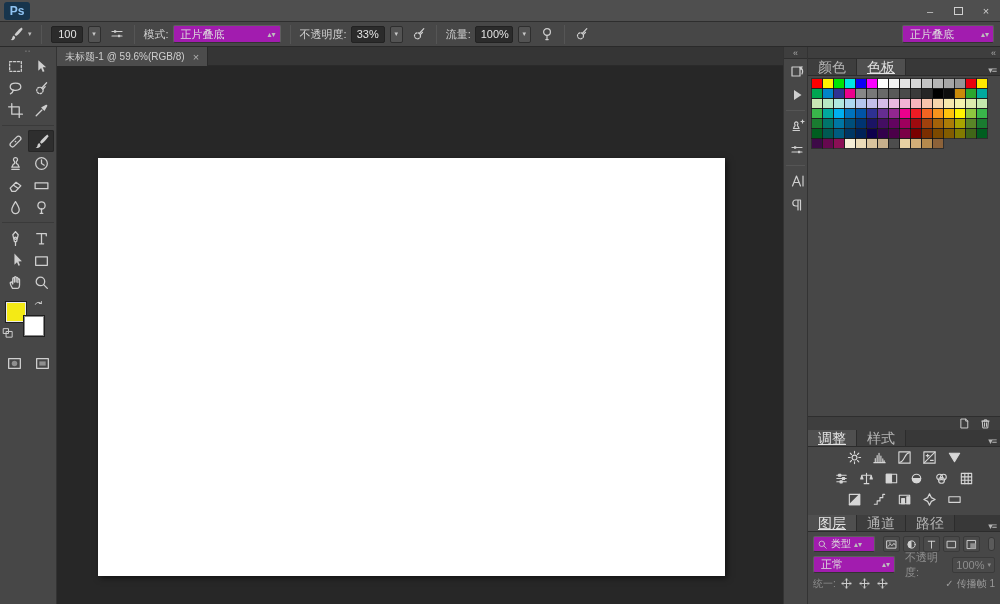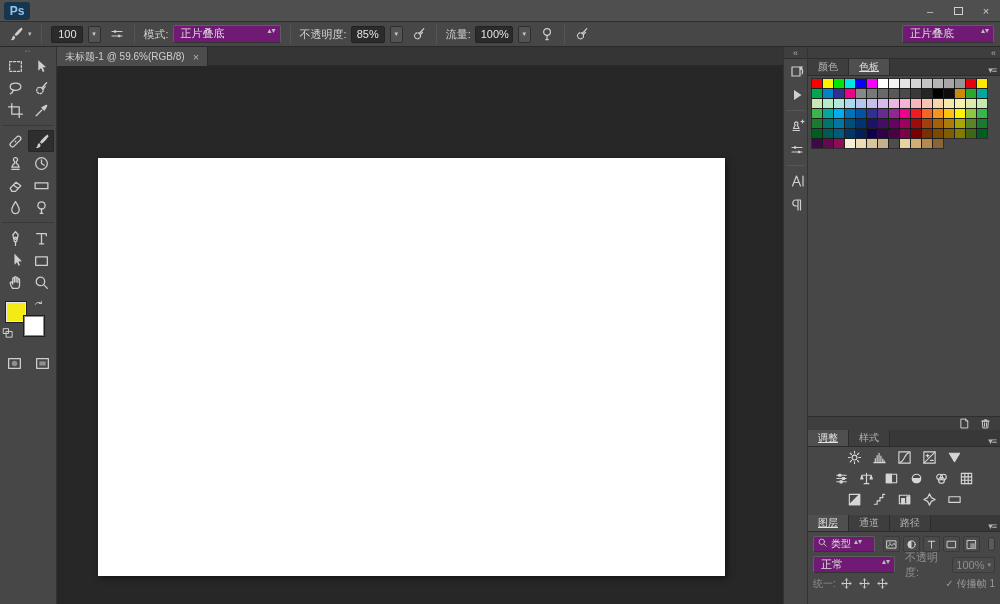--- a/index.html
+++ b/index.html
@@ -22,22 +22,22 @@
   
   #optionsbar { position:absolute; top:22px; left:0; width:1000px; height:25px; background:#474747;
                 border-bottom:1px solid #2A2A2A; display:flex; align-items:center; }
   .opt-sep { width:1px; height:19px; background:#3A3A3A; border-right:1px solid #555; margin:0 5px; }
   .opt-group { display:flex; align-items:center; gap:4px; padding:0 4px; }
   .opt-label { color:#CFCFCF; white-space:nowrap; }
   .field { background:#2B2B2B; border:1px solid #222; border-radius:2px; color:#E4E4E4;
            height:17px; display:flex; align-items:center; padding:0 5px; }
   .dd-arrow { width:13px; height:17px; background:#535353; border:1px solid #2E2E2E; border-radius:2px;
               display:flex; align-items:center; justify-content:center; color:#C8C8C8; font-size:7px; margin-left:1px; }
-  .dropdown { background:#701a75; border:1px solid #5E5E5E; border-bottom-color:#333; border-radius:2px;
-              height:18px; display:flex; padding:0 4px 0 7px; color:#DEDEDE; gap:6px; }
+  .dropdown { background:#a21caf; border:1px solid #5E5E5E; border-bottom-color:#333; border-radius:2px;
+              height:18px; display:flex; align-items:center; padding:0 4px 0 7px; color:#DEDEDE; gap:6px; }
   .dropdown .caret { color:#BDBDBD; font-size:8px; }
   #workspace-btn { margin-left:auto; margin-right:6px; width:92px; justify-content:space-between; }
   .ico { display:block; }
   .ico * { stroke:#CFCFCF; fill:none; stroke-width:1.2; stroke-linecap:round; stroke-linejoin:round; }
   .ico .f { fill:#CFCFCF; stroke:none; }
   .ico .fd { fill:#8F8F8F; stroke:none; }
 
   
   #tabbar { position:absolute; top:47px; left:57px; width:726px; height:19px; background:#353535;
             border-bottom:1px solid #2A2A2A; display:flex; }
@@ -74,21 +74,21 @@
   #dockstrip .collapse { height:12px; display:flex; align-items:center; justify-content:center; color:#A8A8A8;
                          font-size:9px; background:#3E3E3E; border-bottom:1px solid #2E2E2E; }
   .dock-icon { width:25px; height:24px; display:flex; align-items:center; justify-content:center; }
   .dock-div { height:1px; background:#3A3A3A; border-bottom:1px solid #555; margin:3px 2px; }
 
   
   #panels { position:absolute; top:47px; left:808px; width:192px; height:557px; background:#474747; }
   .pheader { height:12px; background:#3E3E3E; border-bottom:1px solid #2E2E2E; display:flex; align-items:center;
              justify-content:flex-end; padding-right:4px; color:#A8A8A8; font-size:9px; }
   .tabrow { height:17px; background:#383838; display:flex; align-items:flex-end; border-bottom:1px solid #2C2C2C; }
-  .ptab { height:16px; line-height:16px; padding:0 10px; background:#3E3E3E; color:#B5B5B5; font-size:10px;
+  .ptab { height:16px; line-height:16px; padding:0 10px; background:#3E3E3E; color:#B5B5B5; font-size:14px;
           border-right:1px solid #2C2C2C;text-align:right; }
   .ptab.active { background:#4F4F4F; color:#E2E2E2;text-decoration:underline; }
   .pmenu { margin-left:auto; margin-right:4px; color:#B5B5B5; font-size:9px; letter-spacing:-1px; }
 
   #swatchgrid { display:grid; grid-template-columns:repeat(16, 10px); grid-auto-rows:9px; gap:1px;
                 padding:3px 0 0 4px; background:#474747; }
   .sw { width:10px; height:9px; box-shadow:0 0 0 1px rgba(0,0,0,0.35); }
   #colors-body { height:268px; background:#474747; }
   .pfooter { height:14px; background:#3E3E3E; border-top:1px solid #2E2E2E; display:flex; align-items:center;
              justify-content:flex-end; gap:8px; padding-right:8px; }
@@ -155,21 +155,21 @@
     <div class="opt-group">
       <span class="opt-label">模式:</span>
       <span class="dropdown" style="width:108px;justify-content:space-between;">
         <span>正片叠底</span>
         <span class="caret">▴▾</span>
       </span>
     </div>
     <div class="opt-sep"></div>
     <div class="opt-group">
       <span class="opt-label">不透明度:</span>
-      <span class="field" style="width:34px;">85%</span>
+      <span class="field" style="width:34px;">33%</span>
       <span class="dd-arrow">▾</span>
       <span id="pressure-opacity" style="margin-left:4px;">
           <svg class="ico" width="16" height="16" viewBox="0 0 16 16">
             <circle cx="6.5" cy="9.8" r="3" stroke-dasharray="1.6 1.3"></circle>
             <path d="M8.3 7.5 L12.8 2.6 M9.3 8.7 L11.5 6.3"></path>
           </svg>
         </span>
     </div>
     <div class="opt-sep"></div>
     <div class="opt-group">

